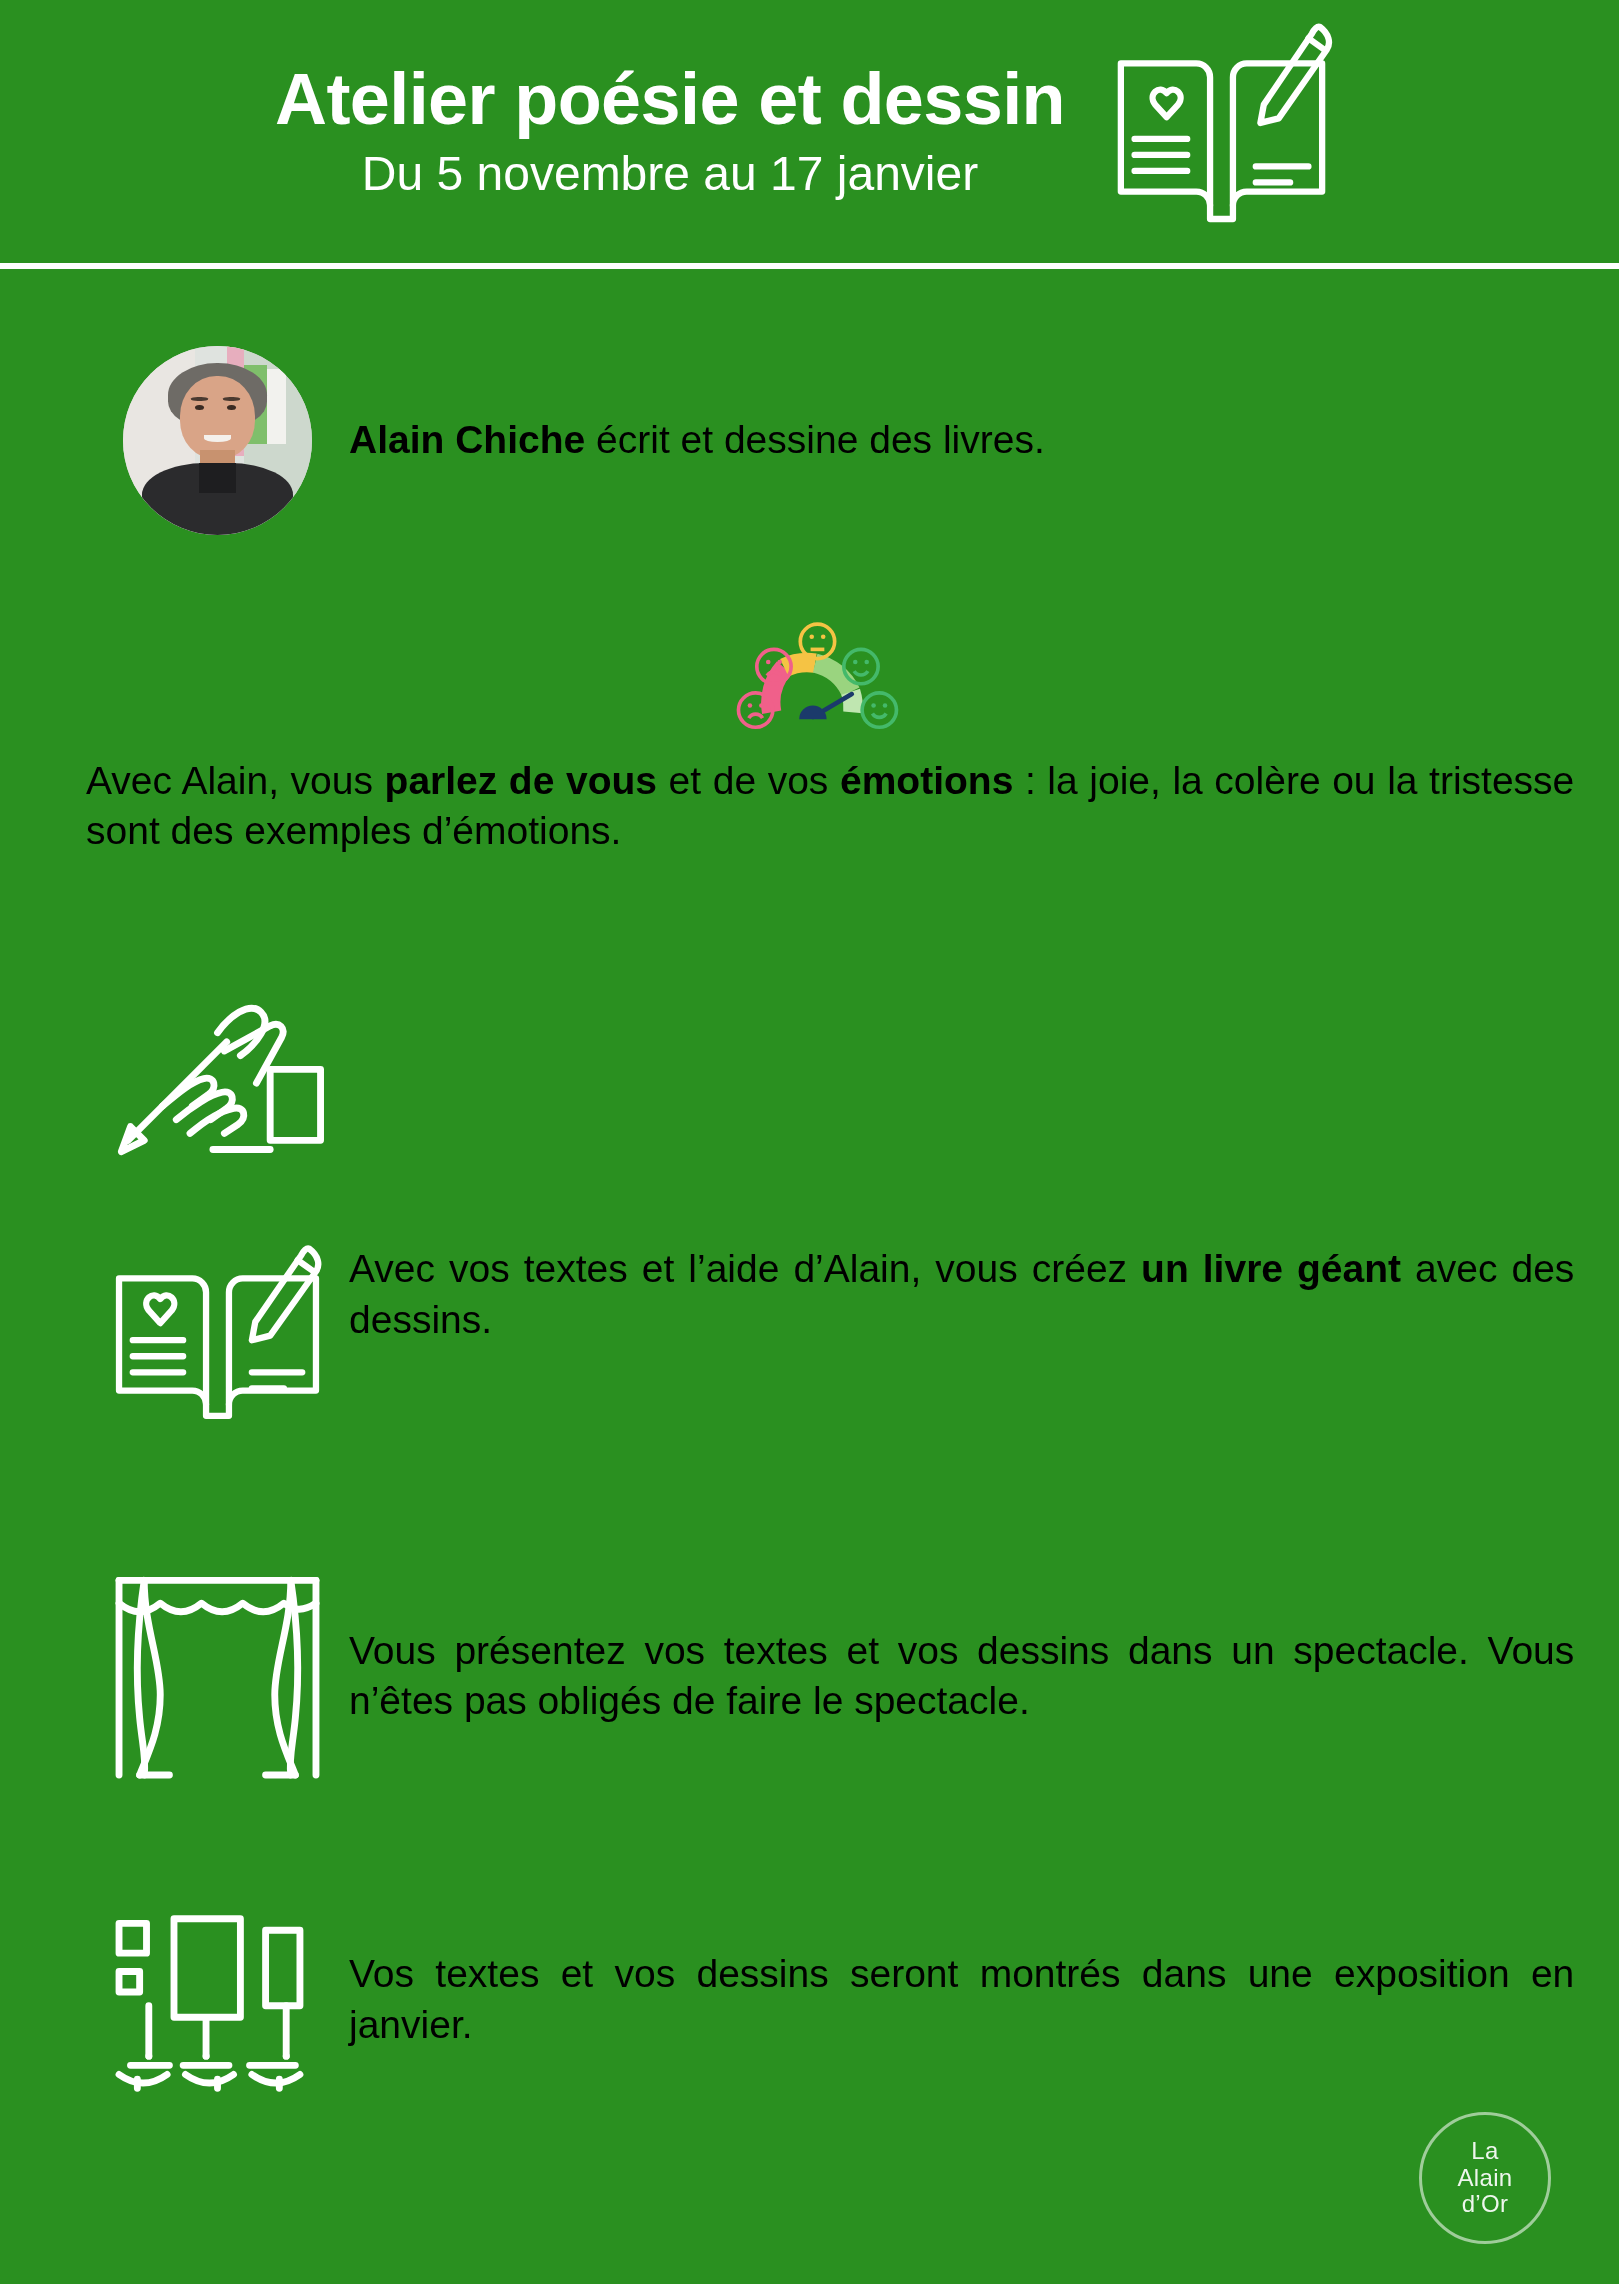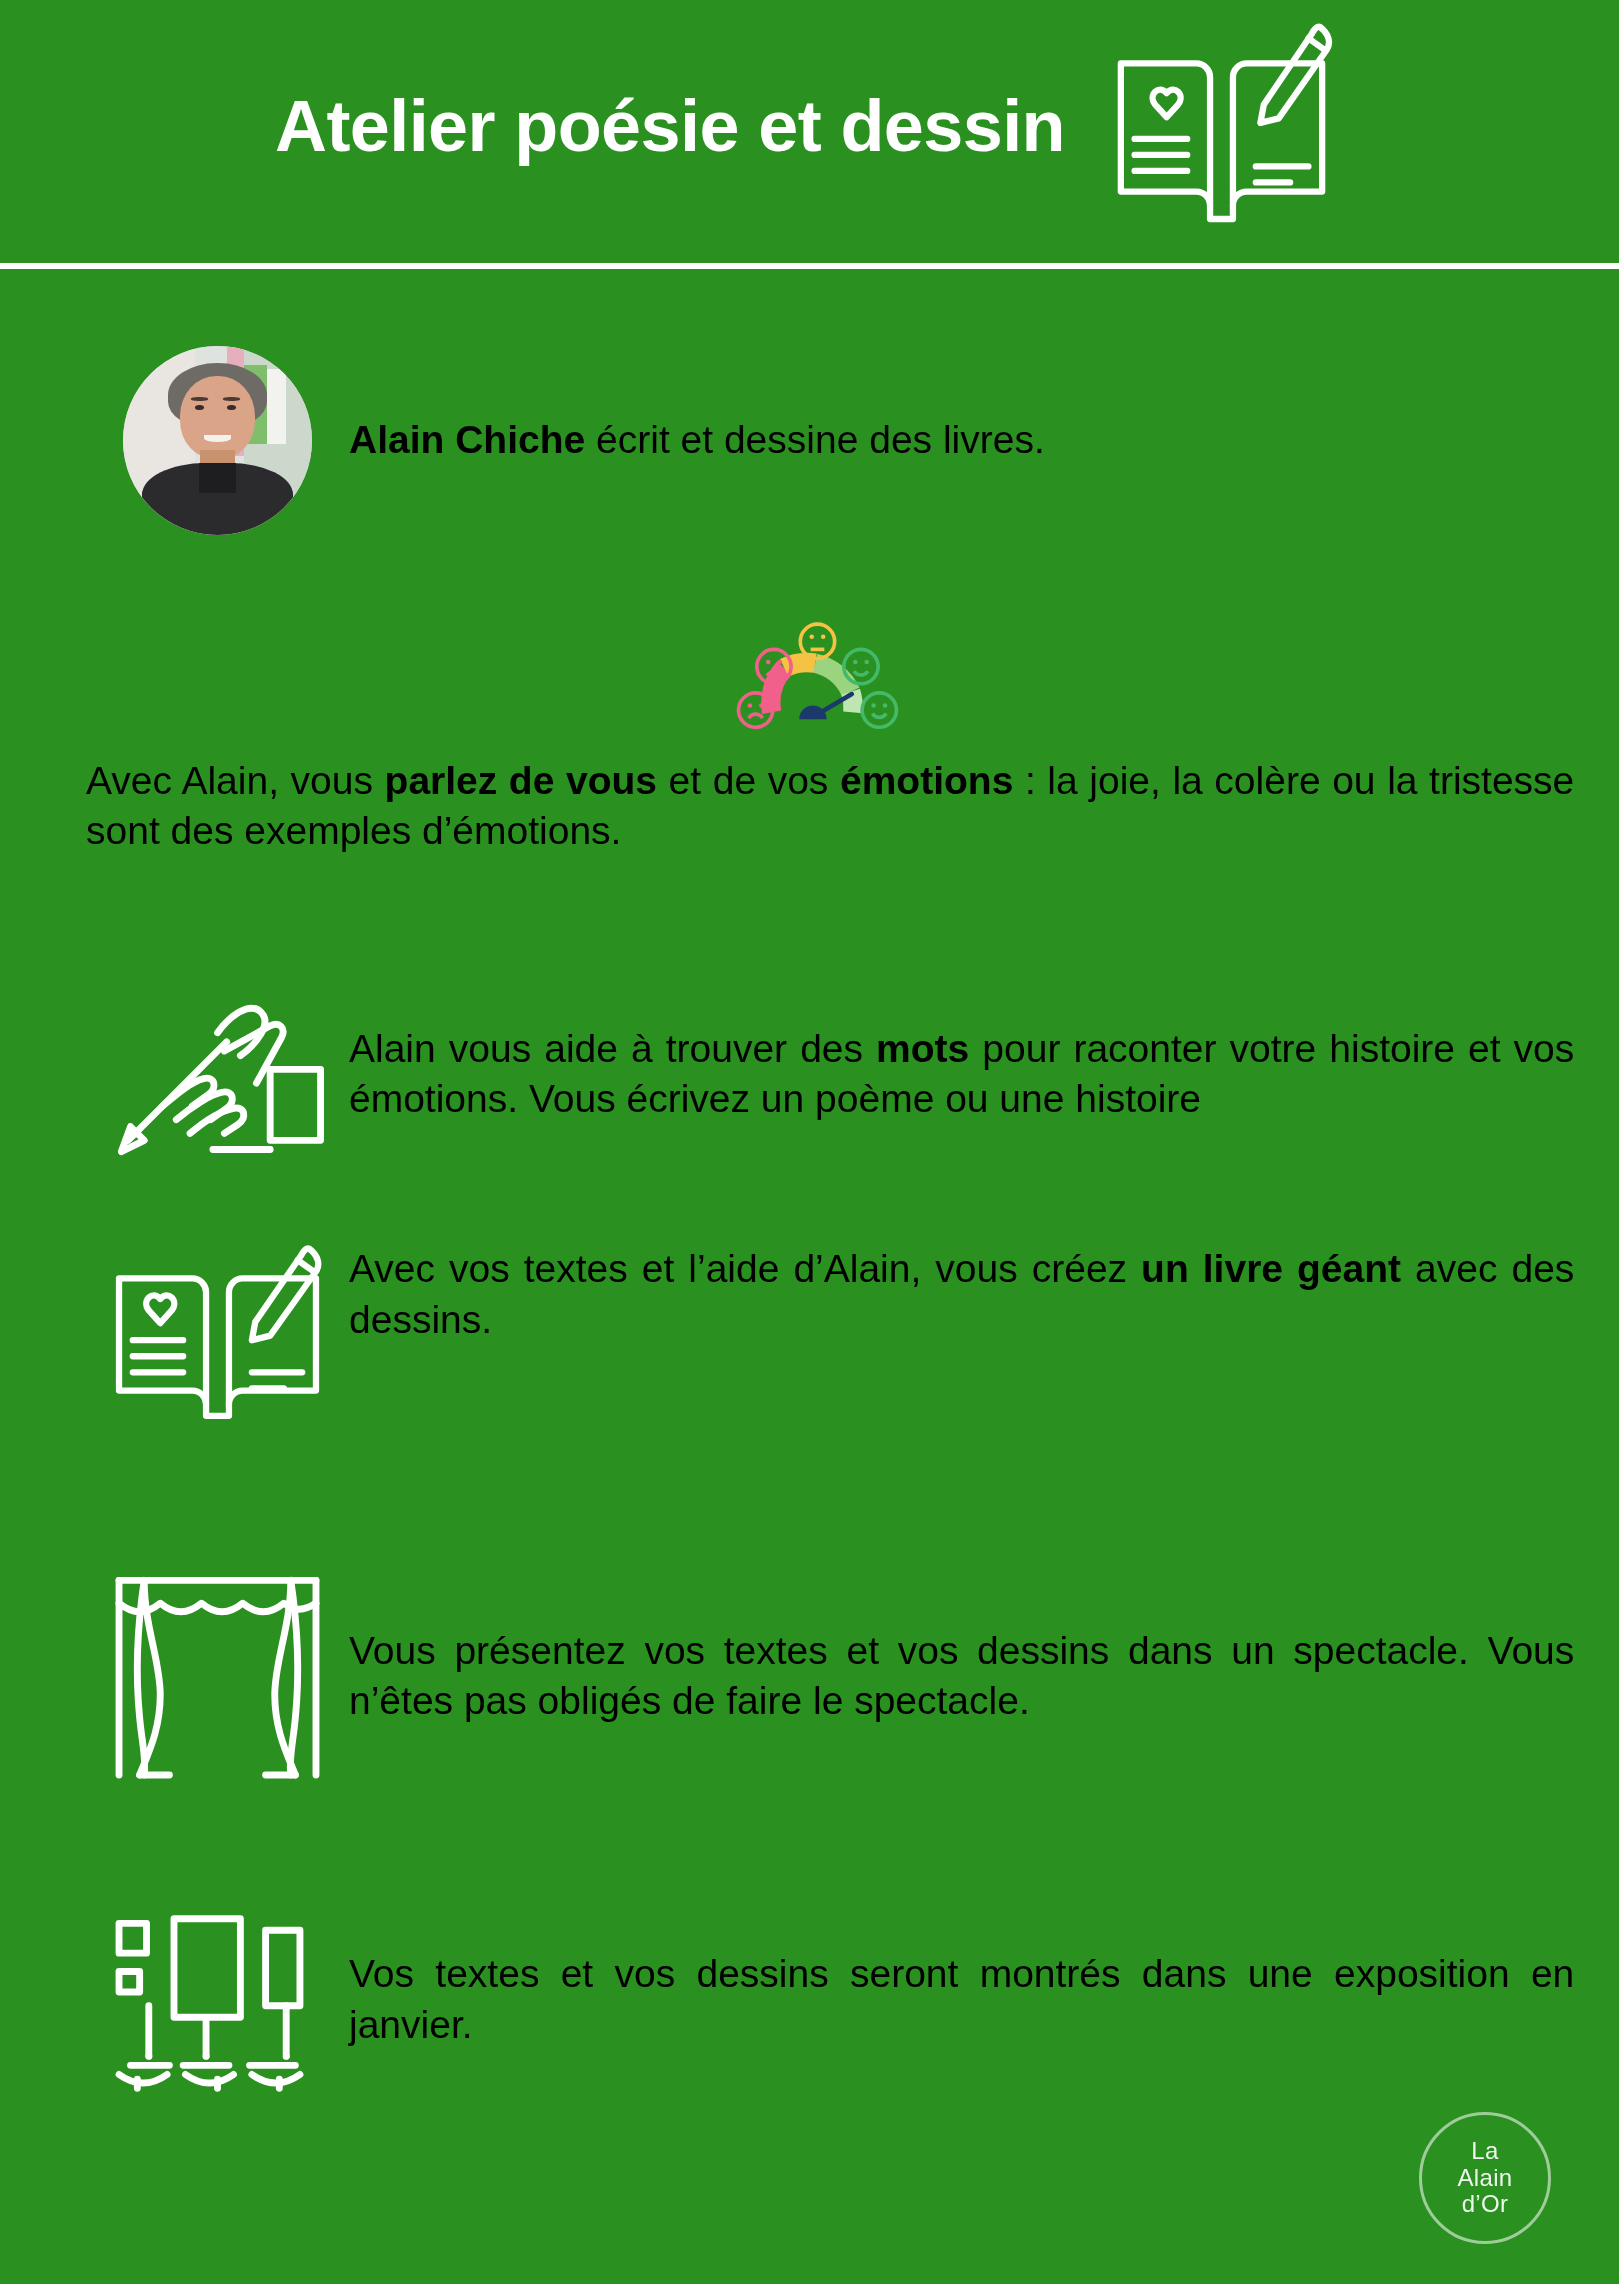--- a/index.html
+++ b/index.html
@@ -163,20 +163,21 @@
 </style>
 </head>
 <body>
 
 <div class="poster">
 
   <div class="header">
     <div class="header-inner">
       <div class="header-text">
         <div class="header-title">Atelier poésie et dessin</div>
+        <div class="header-subtitle">Du 5 novembre au 17 janvier</div>
       </div>
       <div class="header-icon">
         <svg width="229" height="223" viewBox="0 0 200 195" fill="none" stroke="#ffffff" stroke-width="5.5" stroke-linecap="round" stroke-linejoin="round">
           <path d="M12 38 h66 a12 12 0 0 1 12 12 v112 a12 12 0 0 0 -12 -12 h-66 z"></path>
           <path d="M188 38 h-66 a12 12 0 0 0 -12 12 v112 a12 12 0 0 1 12 -12 h66 z"></path>
           <path d="M90 162 v12 h20 v-12"></path>
           <path d="M24 104 h46 M24 118 h46 M24 132 h46"></path>
           <path d="M130 128 h46 M130 142 h30"></path>
           <path d="M42 74 c-7-9 4-18 10-10 c6-8 17 1 10 10 l-10 11 z"></path>
           <path d="M186 6 c8 6 10 14 6 20 l-42 60 -16 4 3 -16 42 -62 c2 -4 5 -7 7 -6 z"></path>
@@ -266,23 +267,20 @@
           <path d="M16 150 l8 -22 12 12 z"></path>
           <path d="M100 46 c10 -14 28 -28 38 -18 c10 10 -4 28 -18 38"></path>
           <path d="M52 110 c12 -10 26 -22 36 -24 c10 -2 12 8 4 14 l-14 10"></path>
           <path d="M64 122 c14 -12 30 -22 40 -24 c10 -2 12 8 4 14 l-14 10"></path>
           <path d="M76 134 c14 -12 28 -20 38 -22 c10 -2 12 8 4 14 l-12 8"></path>
           <path d="M106 62 l40 -22 c8 -4 14 2 10 10 l-22 40"></path>
           <rect x="146" y="78" width="44" height="62"></rect>
           <path d="M96 148 h50"></path>
         </svg>
       </div>
-      <div class="row-text">
-        <span>Alain vous aide à trouver des </span><b>mots</b><span> pour raconter votre histoire et vos émotions. Vous écrivez un poème ou une histoire</span>
-      </div>
     </div>
 
     <div class="row row-4">
       <div class="row-icon">
         <svg width="229" height="189" viewBox="0 0 200 165" fill="none" stroke="#ffffff" stroke-width="5.5" stroke-linecap="round" stroke-linejoin="round">
           <path d="M14 30 h64 a12 12 0 0 1 12 12 v98 a12 12 0 0 0 -12 -12 h-64 z"></path>
           <path d="M186 30 h-64 a12 12 0 0 0 -12 12 v98 a12 12 0 0 1 12 -12 h64 z"></path>
           <path d="M90 140 v10 h20 v-10"></path>
           <path d="M26 84 h44 M26 98 h44 M26 112 h44"></path>
           <path d="M130 112 h44 M130 126 h28"></path>

